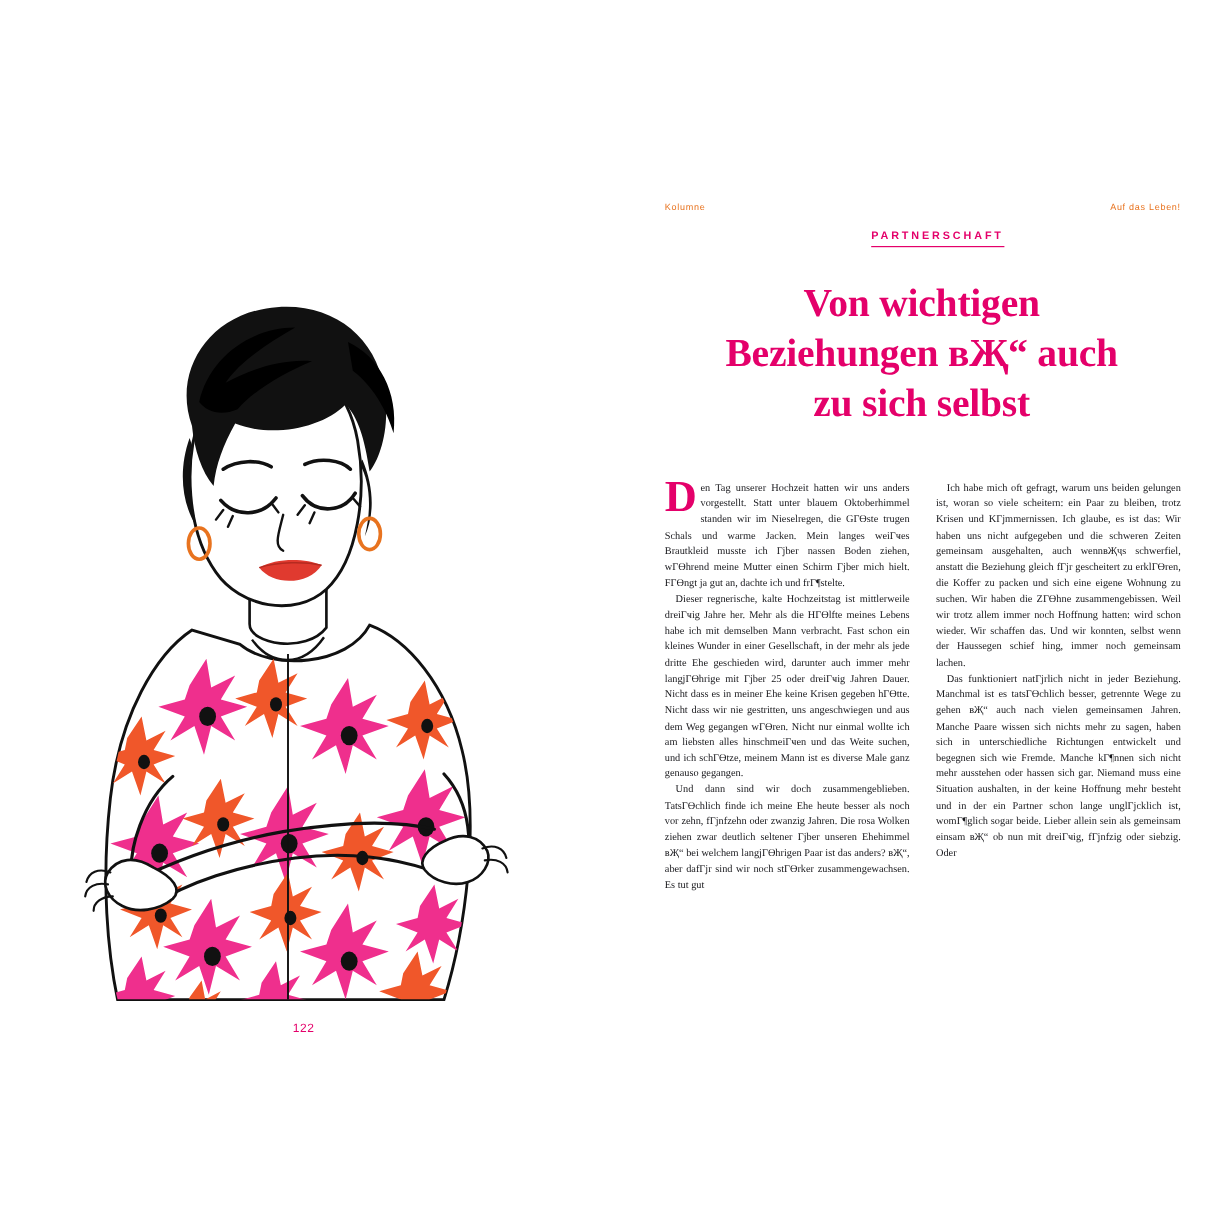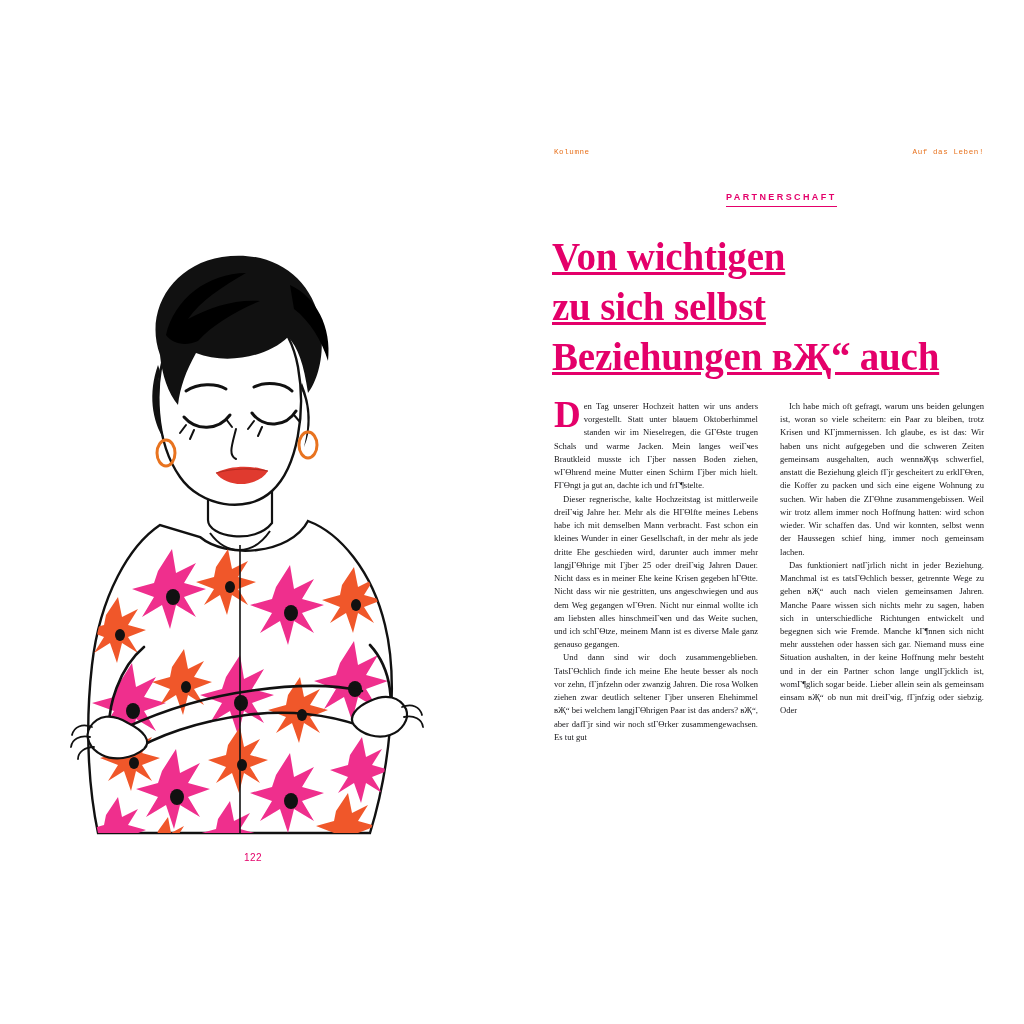--- a/index.html
+++ b/index.html
@@ -57,22 +57,22 @@
   .page-right {
     position: absolute;
     left: 512px;
     top: 0;
     width: 512px;
     height: 1024px;
   }
 
   .running-head {
     position: absolute;
-    top: 148px;
-    font-family: Liberation Mono, monospace;
+    top: 168px;
+    font-family: Liberation Sans, sans-serif;
     font-size: 7.5px;
     letter-spacing: 0.6px;
     color: #e8731f;
   }
   .running-head.left-rh { left: 42px; }
   .running-head.right-rh { right: 40px; text-align: right; }
 
   .kicker-wrap {
     position: absolute;
     left: 214px;
@@ -88,28 +88,27 @@
     border-bottom: 1.2px solid #e4006a;
     display: inline-block;
     text-align: center;
   }
 
   .headline {
     position: absolute;
     left: 40px;
     top: 232px;
     width: 432px;
-    text-align: left;
+    text-align: center;
     font-family: "Liberation Serif", serif;
     font-weight: bold;
-    font-size: 39px;
+    font-size: 33px;
     line-height: 1.28;
     color: #e4006a;
     letter-spacing: -0.2px;
-    text-decoration: underline;
   }
 
   .columns {
     position: absolute;
     left: 42px;
     top: 400px;
     width: 430px;
     display: flex;
     gap: 22px;
   }
@@ -255,22 +254,22 @@
 
     <div class="running-head left-rh">Kolumne</div>
     <div class="running-head right-rh">Auf das Leben!</div>
 
     <div class="kicker-wrap">
       <div class="kicker">PARTNERSCHAFT</div>
     </div>
 
     <div class="headline">
       <div>Von wichtigen</div>
+      <div>Beziehungen вҖ“ auch</div>
       <div>zu sich selbst</div>
-      <div>Beziehungen вҖ“ auch</div>
     </div>
 
     <div class="columns">
       <div class="col">
         <p class="first dropcap-para"><span class="dropcap">D</span><span>en Tag unserer Hochzeit hatten wir uns anders vorgestellt. Statt unter blauem Oktoberhimmel standen wir im Nieselregen, die GГӨste trugen Schals und warme Jacken. Mein langes weiГҹes Brautkleid musste ich Гјber nassen Boden ziehen, wГӨhrend meine Mutter einen Schirm Гјber mich hielt. FГӨngt ja gut an, dachte ich und frГ¶stelte.</span></p>
         <p>Dieser regnerische, kalte Hochzeitstag ist mittlerweile dreiГҹig Jahre her. Mehr als die HГӨlfte meines Lebens habe ich mit demselben Mann verbracht. Fast schon ein kleines Wunder in einer Gesellschaft, in der mehr als jede dritte Ehe geschieden wird, darunter auch immer mehr langjГӨhrige mit Гјber 25 oder dreiГҹig Jahren Dauer. Nicht dass es in meiner Ehe keine Krisen gegeben hГӨtte. Nicht dass wir nie gestritten, uns angeschwiegen und aus dem Weg gegangen wГӨren. Nicht nur einmal wollte ich am liebsten alles hinschmeiГҹen und das Weite suchen, und ich schГӨtze, meinem Mann ist es diverse Male ganz genauso gegangen.</p>
         <p>Und dann sind wir doch zusammengeblieben. TatsГӨchlich finde ich meine Ehe heute besser als noch vor zehn, fГјnfzehn oder zwanzig Jahren. Die rosa Wolken ziehen zwar deutlich seltener Гјber unseren Ehehimmel вҖ“ bei welchem langjГӨhrigen Paar ist das anders? вҖ“, aber dafГјr sind wir noch stГӨrker zusammengewachsen. Es tut gut</p>
       </div>
       <div class="col">
         <p>Ich habe mich oft gefragt, warum uns beiden gelungen ist, woran so viele scheitern: ein Paar zu bleiben, trotz Krisen und KГјmmernissen. Ich glaube, es ist das: Wir haben uns nicht aufgegeben und die schweren Zeiten gemeinsam ausgehalten, auch wennвҖҷs schwerfiel, anstatt die Beziehung gleich fГјr gescheitert zu erklГӨren, die Koffer zu packen und sich eine eigene Wohnung zu suchen. Wir haben die ZГӨhne zusammengebissen. Weil wir trotz allem immer noch Hoffnung hatten: wird schon wieder. Wir schaffen das. Und wir konnten, selbst wenn der Haussegen schief hing, immer noch gemeinsam lachen.</p>

